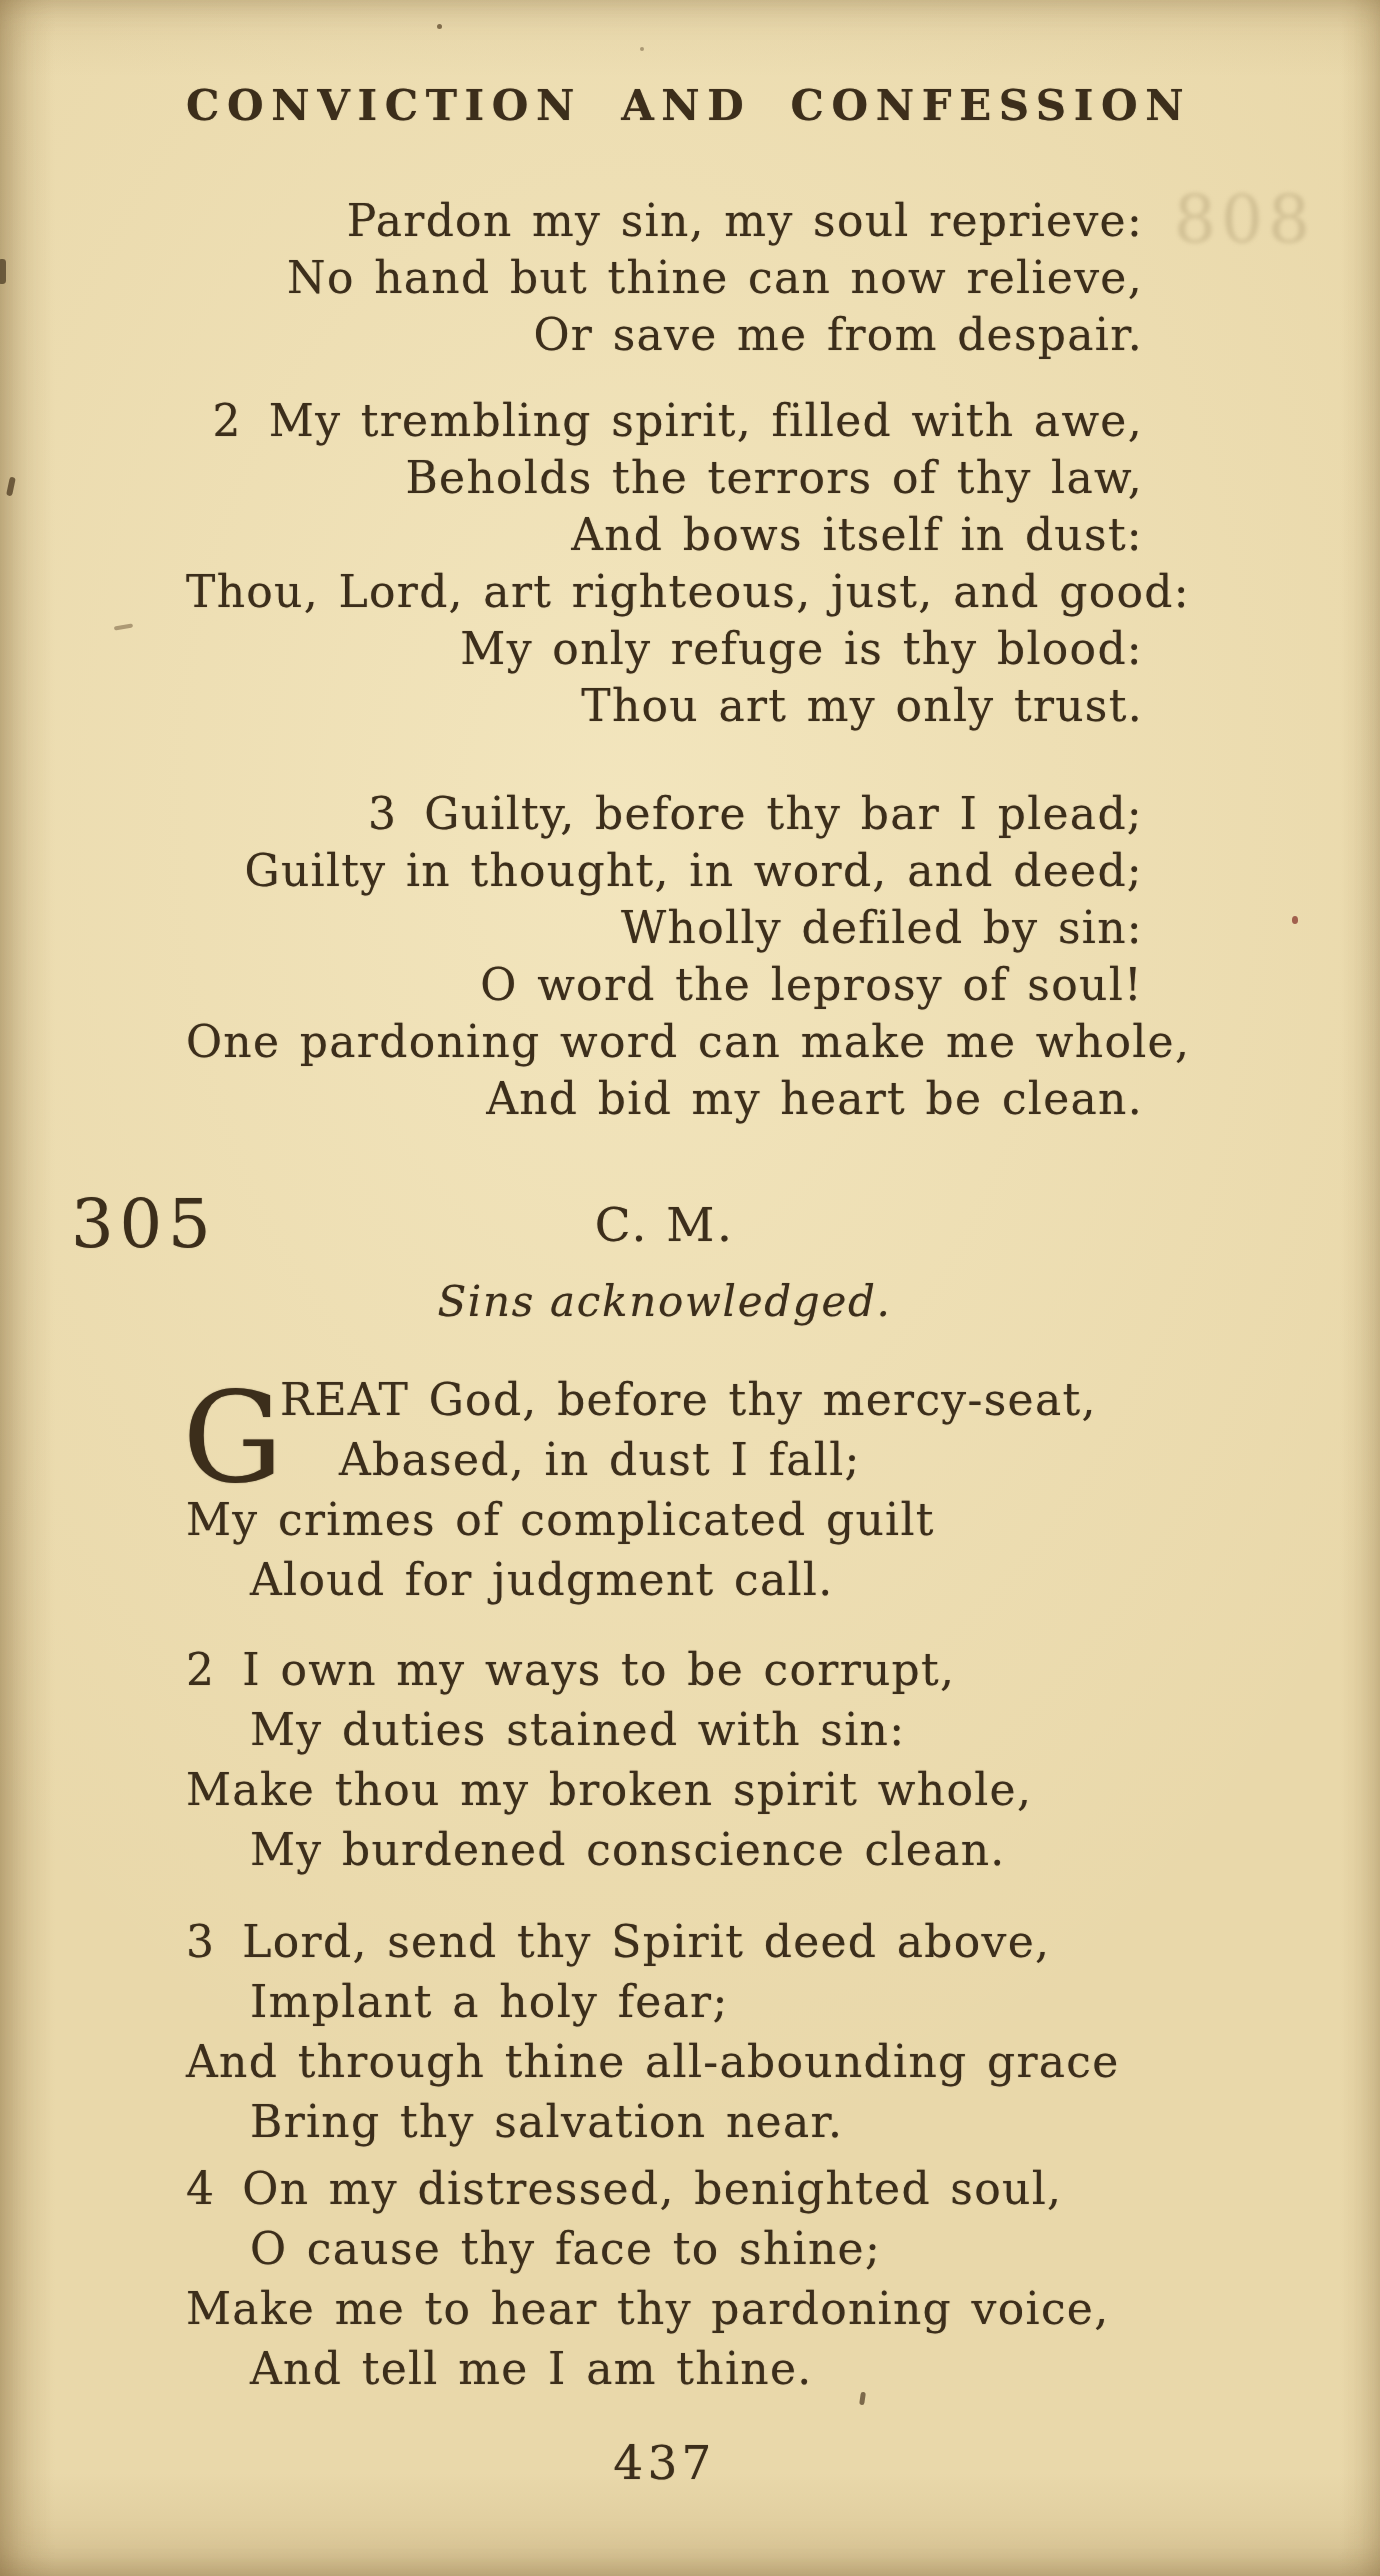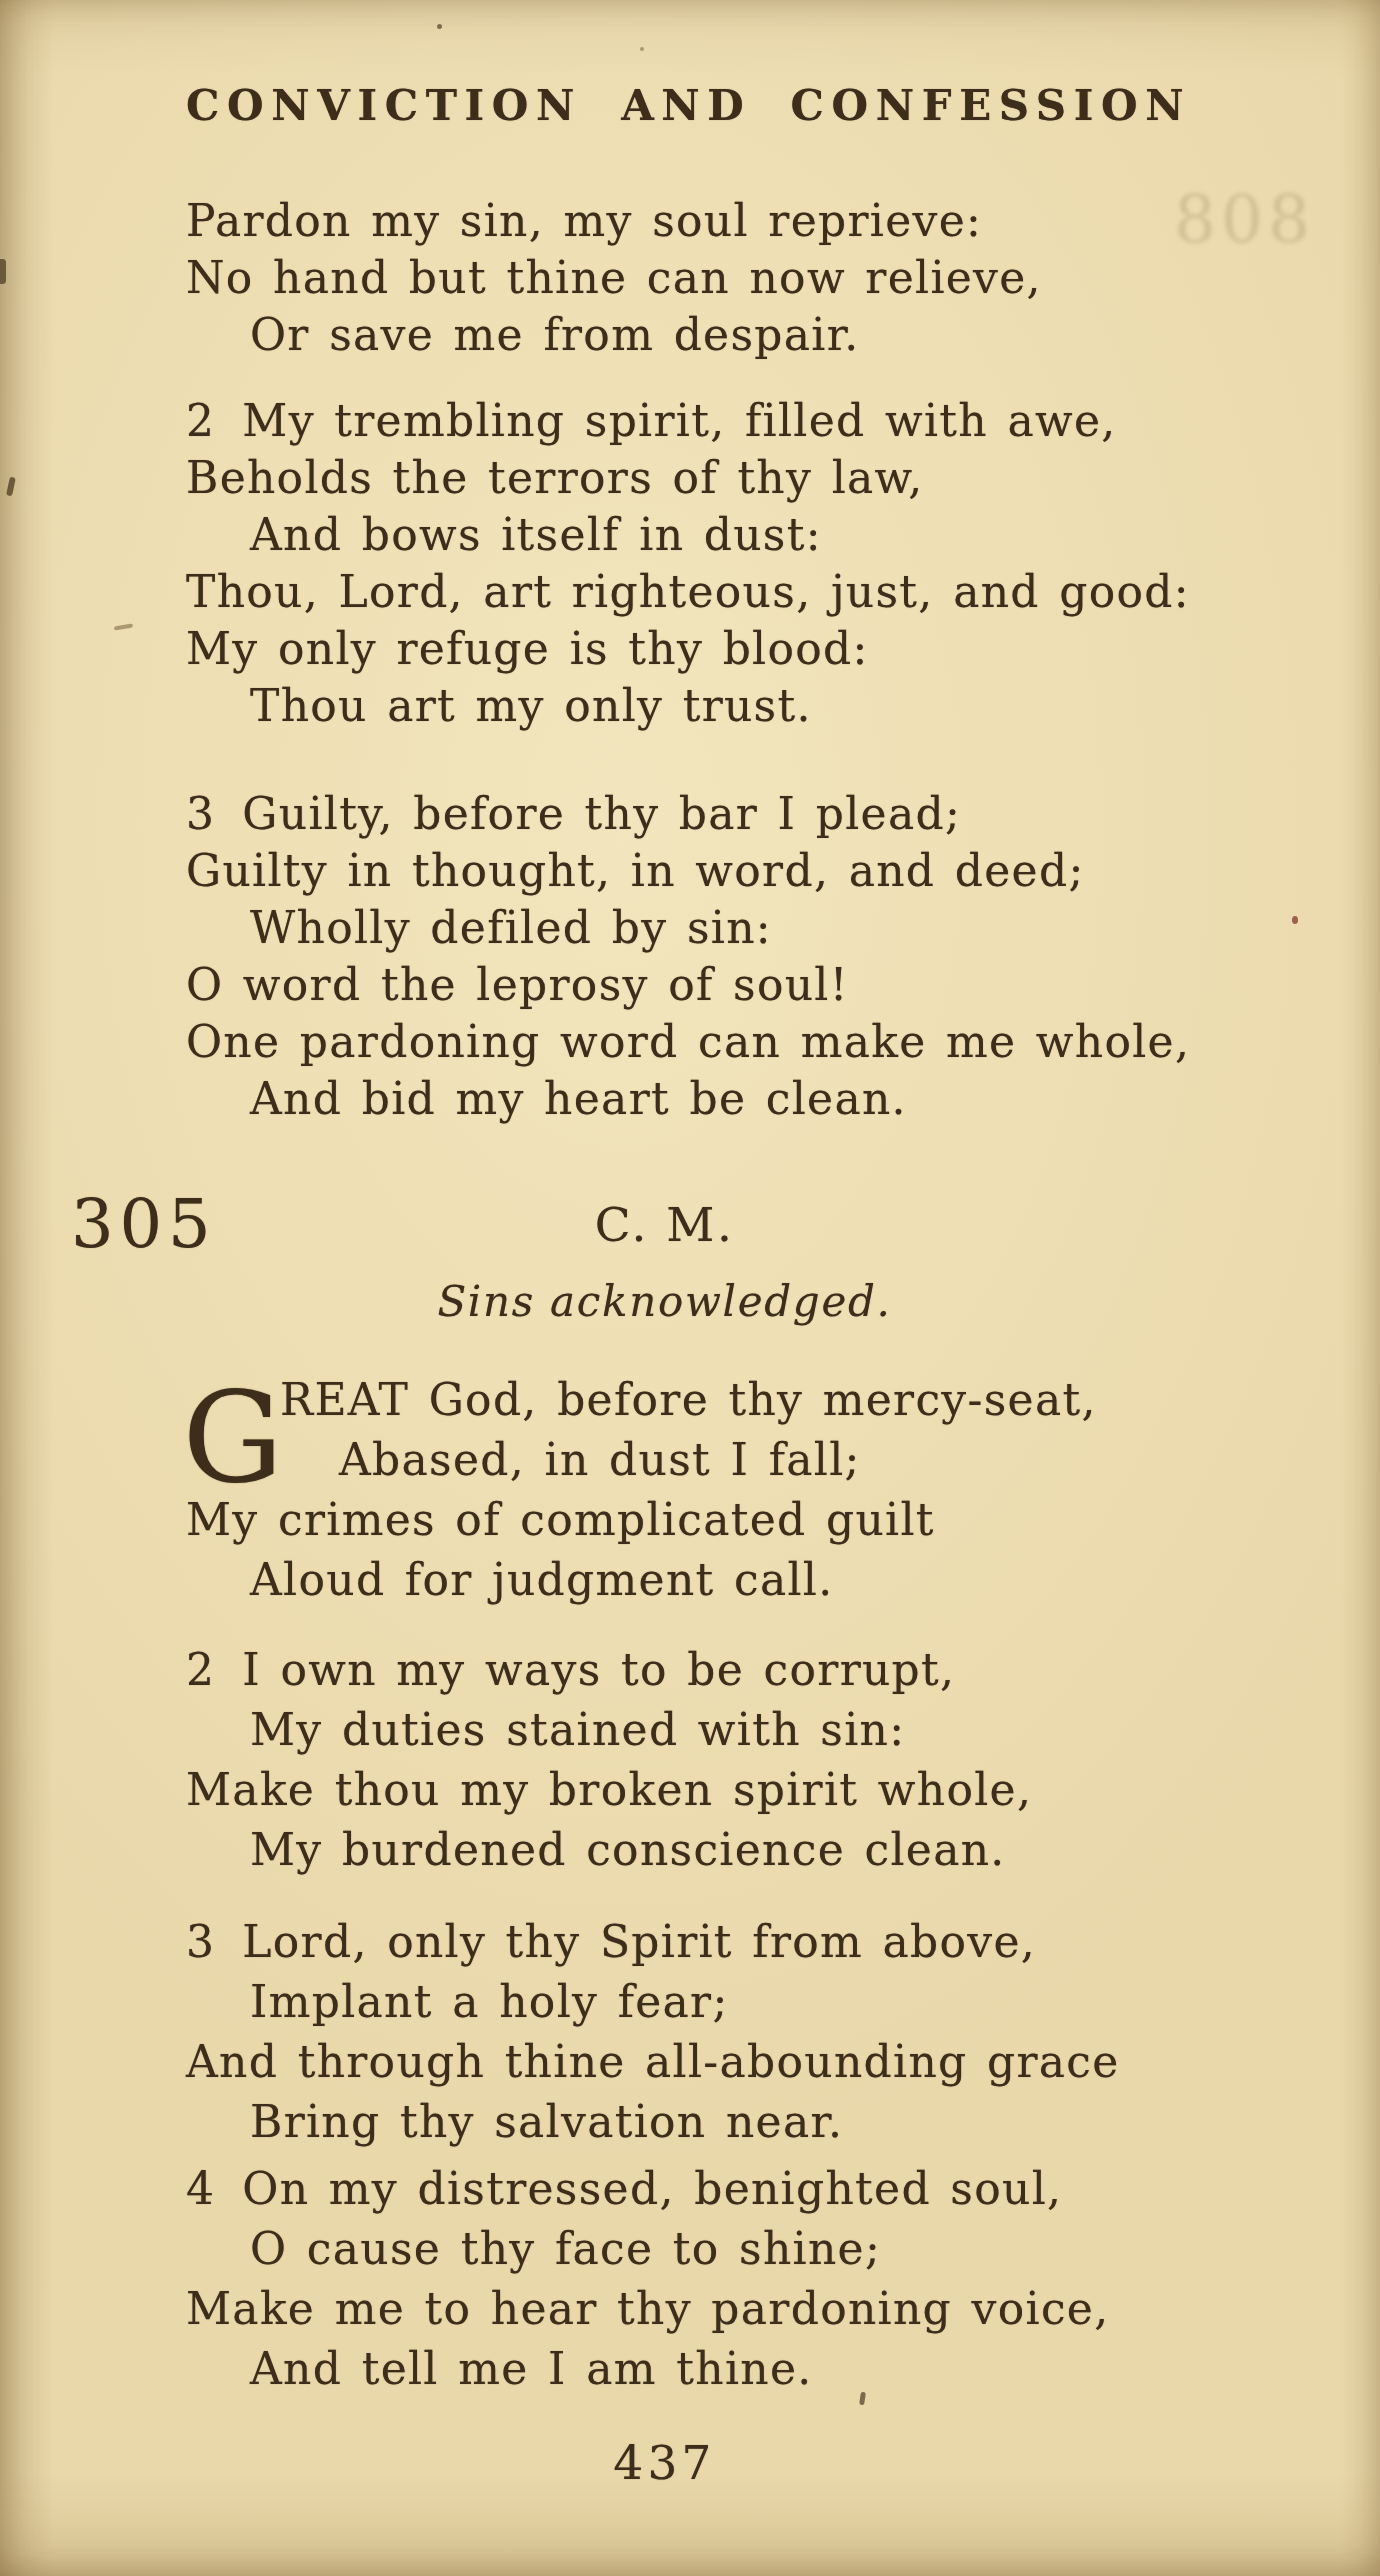--- a/index.html
+++ b/index.html
@@ -24,21 +24,21 @@
     text-align:center;font-weight:bold;font-size:42px;line-height:50px;
     letter-spacing:7.6px;word-spacing:17px;
     text-shadow:0 0 1px rgba(56,42,24,.55);
     white-space:nowrap;
   }
   .body-col{position:absolute;top:0;left:186px;width:957px;}
   .line{
     white-space:nowrap;letter-spacing:1.3px;word-spacing:4.2px;
     text-shadow:0 0 1px rgba(56,42,24,.5);
   }
-  .h304 .line{font-size:44px;line-height:57px;}
+  .h304 .line{font-size:44px;line-height:57px;text-align:right;}
   .h305 .line{font-size:44px;line-height:60px;}
   .ind{padding-left:64px;}
   .vnum{display:inline-block;margin-right:27px;}
   .s-a{margin-top:192px;}
   .s-b{margin-top:28.6px;}
   .s-c{margin-top:51px;}
   .heading-row{
     position:relative;height:67px;margin-top:64px;
     text-align:center;font-size:47px;line-height:67px;letter-spacing:2.5px;
     text-shadow:0 0 1px rgba(56,42,24,.5);
@@ -132,21 +132,21 @@
     </div>
 
     <div class="stanza h305 s-2">
       <div class="line"><span class="vnum">2</span><span>I own my ways to be corrupt,</span></div>
       <div class="line ind">My duties stained with sin:</div>
       <div class="line">Make thou my broken spirit whole,</div>
       <div class="line ind">My burdened conscience clean.</div>
     </div>
 
     <div class="stanza h305 s-3">
-      <div class="line"><span class="vnum">3</span><span>Lord, only thy Spirit from above,</span></div>
+      <div class="line"><span class="vnum">3</span><span>Lord, send thy Spirit deed above,</span></div>
       <div class="line ind">Implant a holy fear;</div>
       <div class="line">And through thine all-abounding grace</div>
       <div class="line ind">Bring thy salvation near.</div>
     </div>
 
     <div class="stanza h305 s-4">
       <div class="line"><span class="vnum">4</span><span>On my distressed, benighted soul,</span></div>
       <div class="line ind">O cause thy face to shine;</div>
       <div class="line">Make me to hear thy pardoning voice,</div>
       <div class="line ind">And tell me I am thine.</div>

